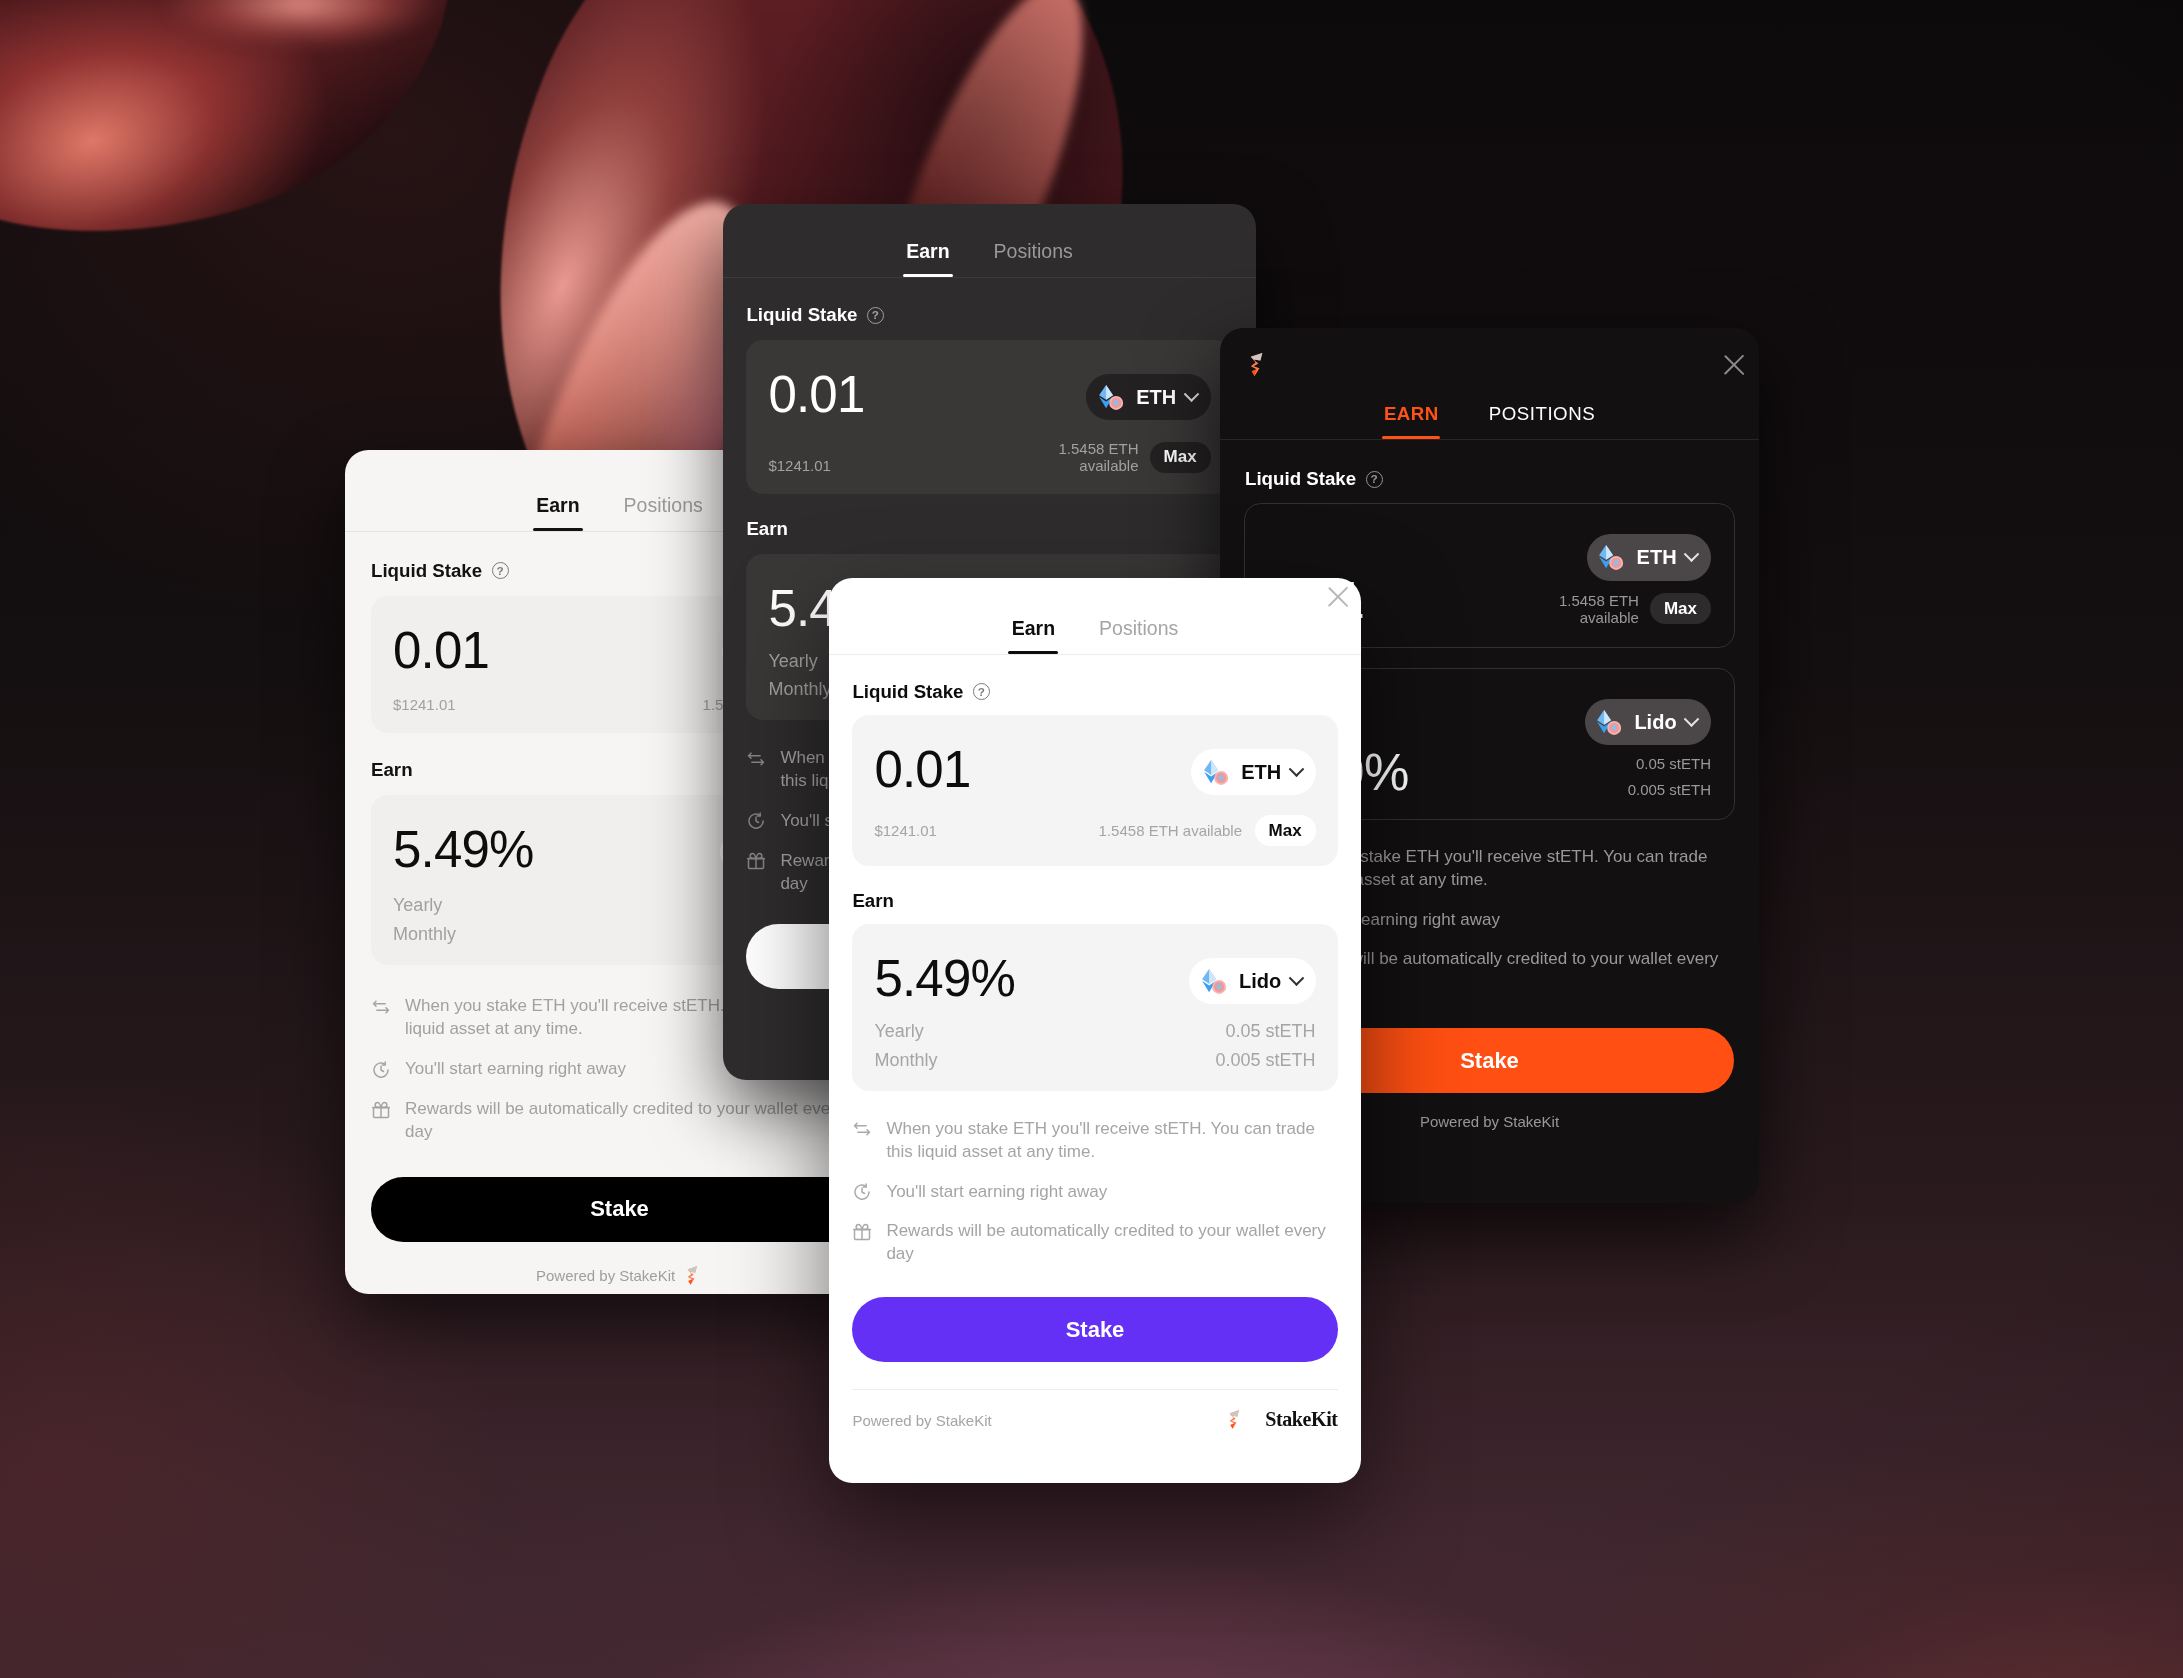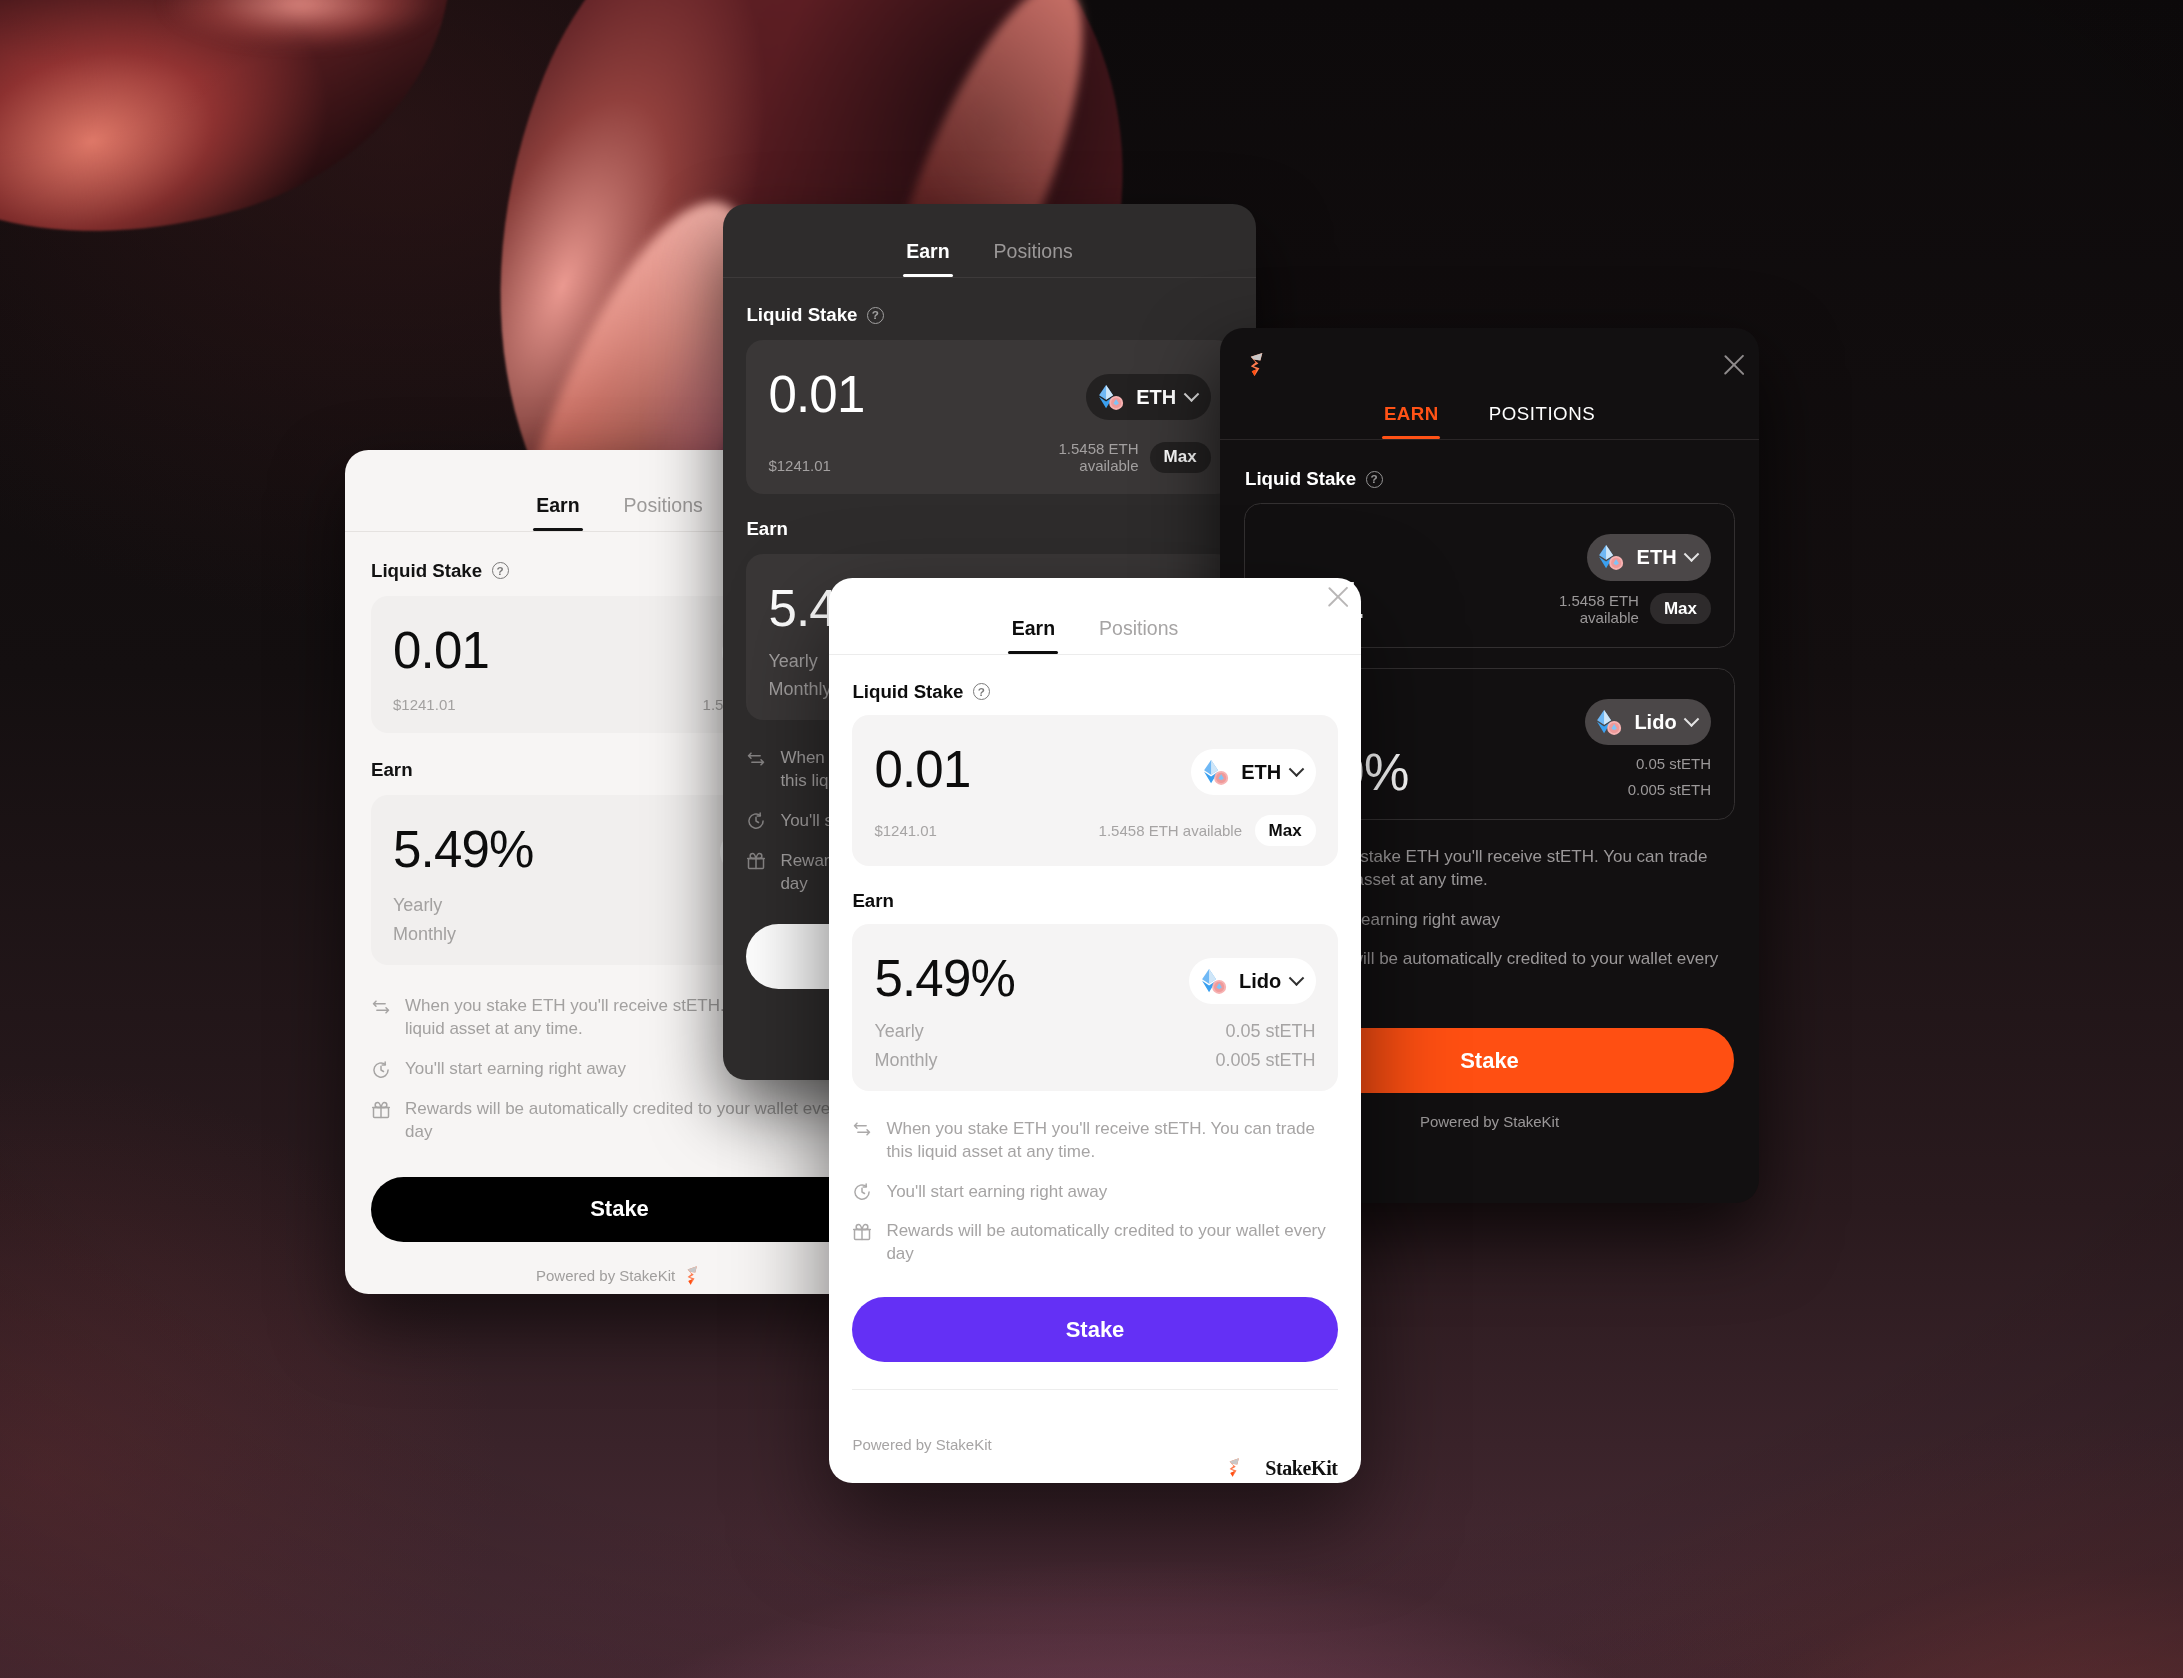--- a/index.html
+++ b/index.html
@@ -724,21 +724,21 @@
     </div>
 
     <div class="cta" style="margin-top:31px;">
       <span>Stake</span>
     </div>
 
     <div class="footsep" style="margin-top:26.5px;"></div>
 
     <div class="foot" style="margin-top:18.7px;">
       <span>Powered by StakeKit</span>
-      <span style="display:flex; align-items:flex-end; gap:20px;margin-top:48px;">
+      <span style="display:flex; align-items:flex-start; gap:20px;">
         <span class="sk-logo">
           <svg viewBox="0 0 26 30">
               <path d="M6 7 L18 3 L16 11 L9 10 L14 14 L9 17 L15 19 L10 27 L7 22 L12 20 L6 17 L11 13 Z" fill="#ff7a4d"></path>
               <path d="M6 7 L18 3 L16 11 L9 10 Z" fill="#c9c7c7"></path>
               <path d="M10 27 L7 22 L12 20 Z" fill="#ff4f12"></path>
             </svg>
         </span>
         <span class="sk-word" style="color:#111;">StakeKit</span>
       </span>
     </div>

